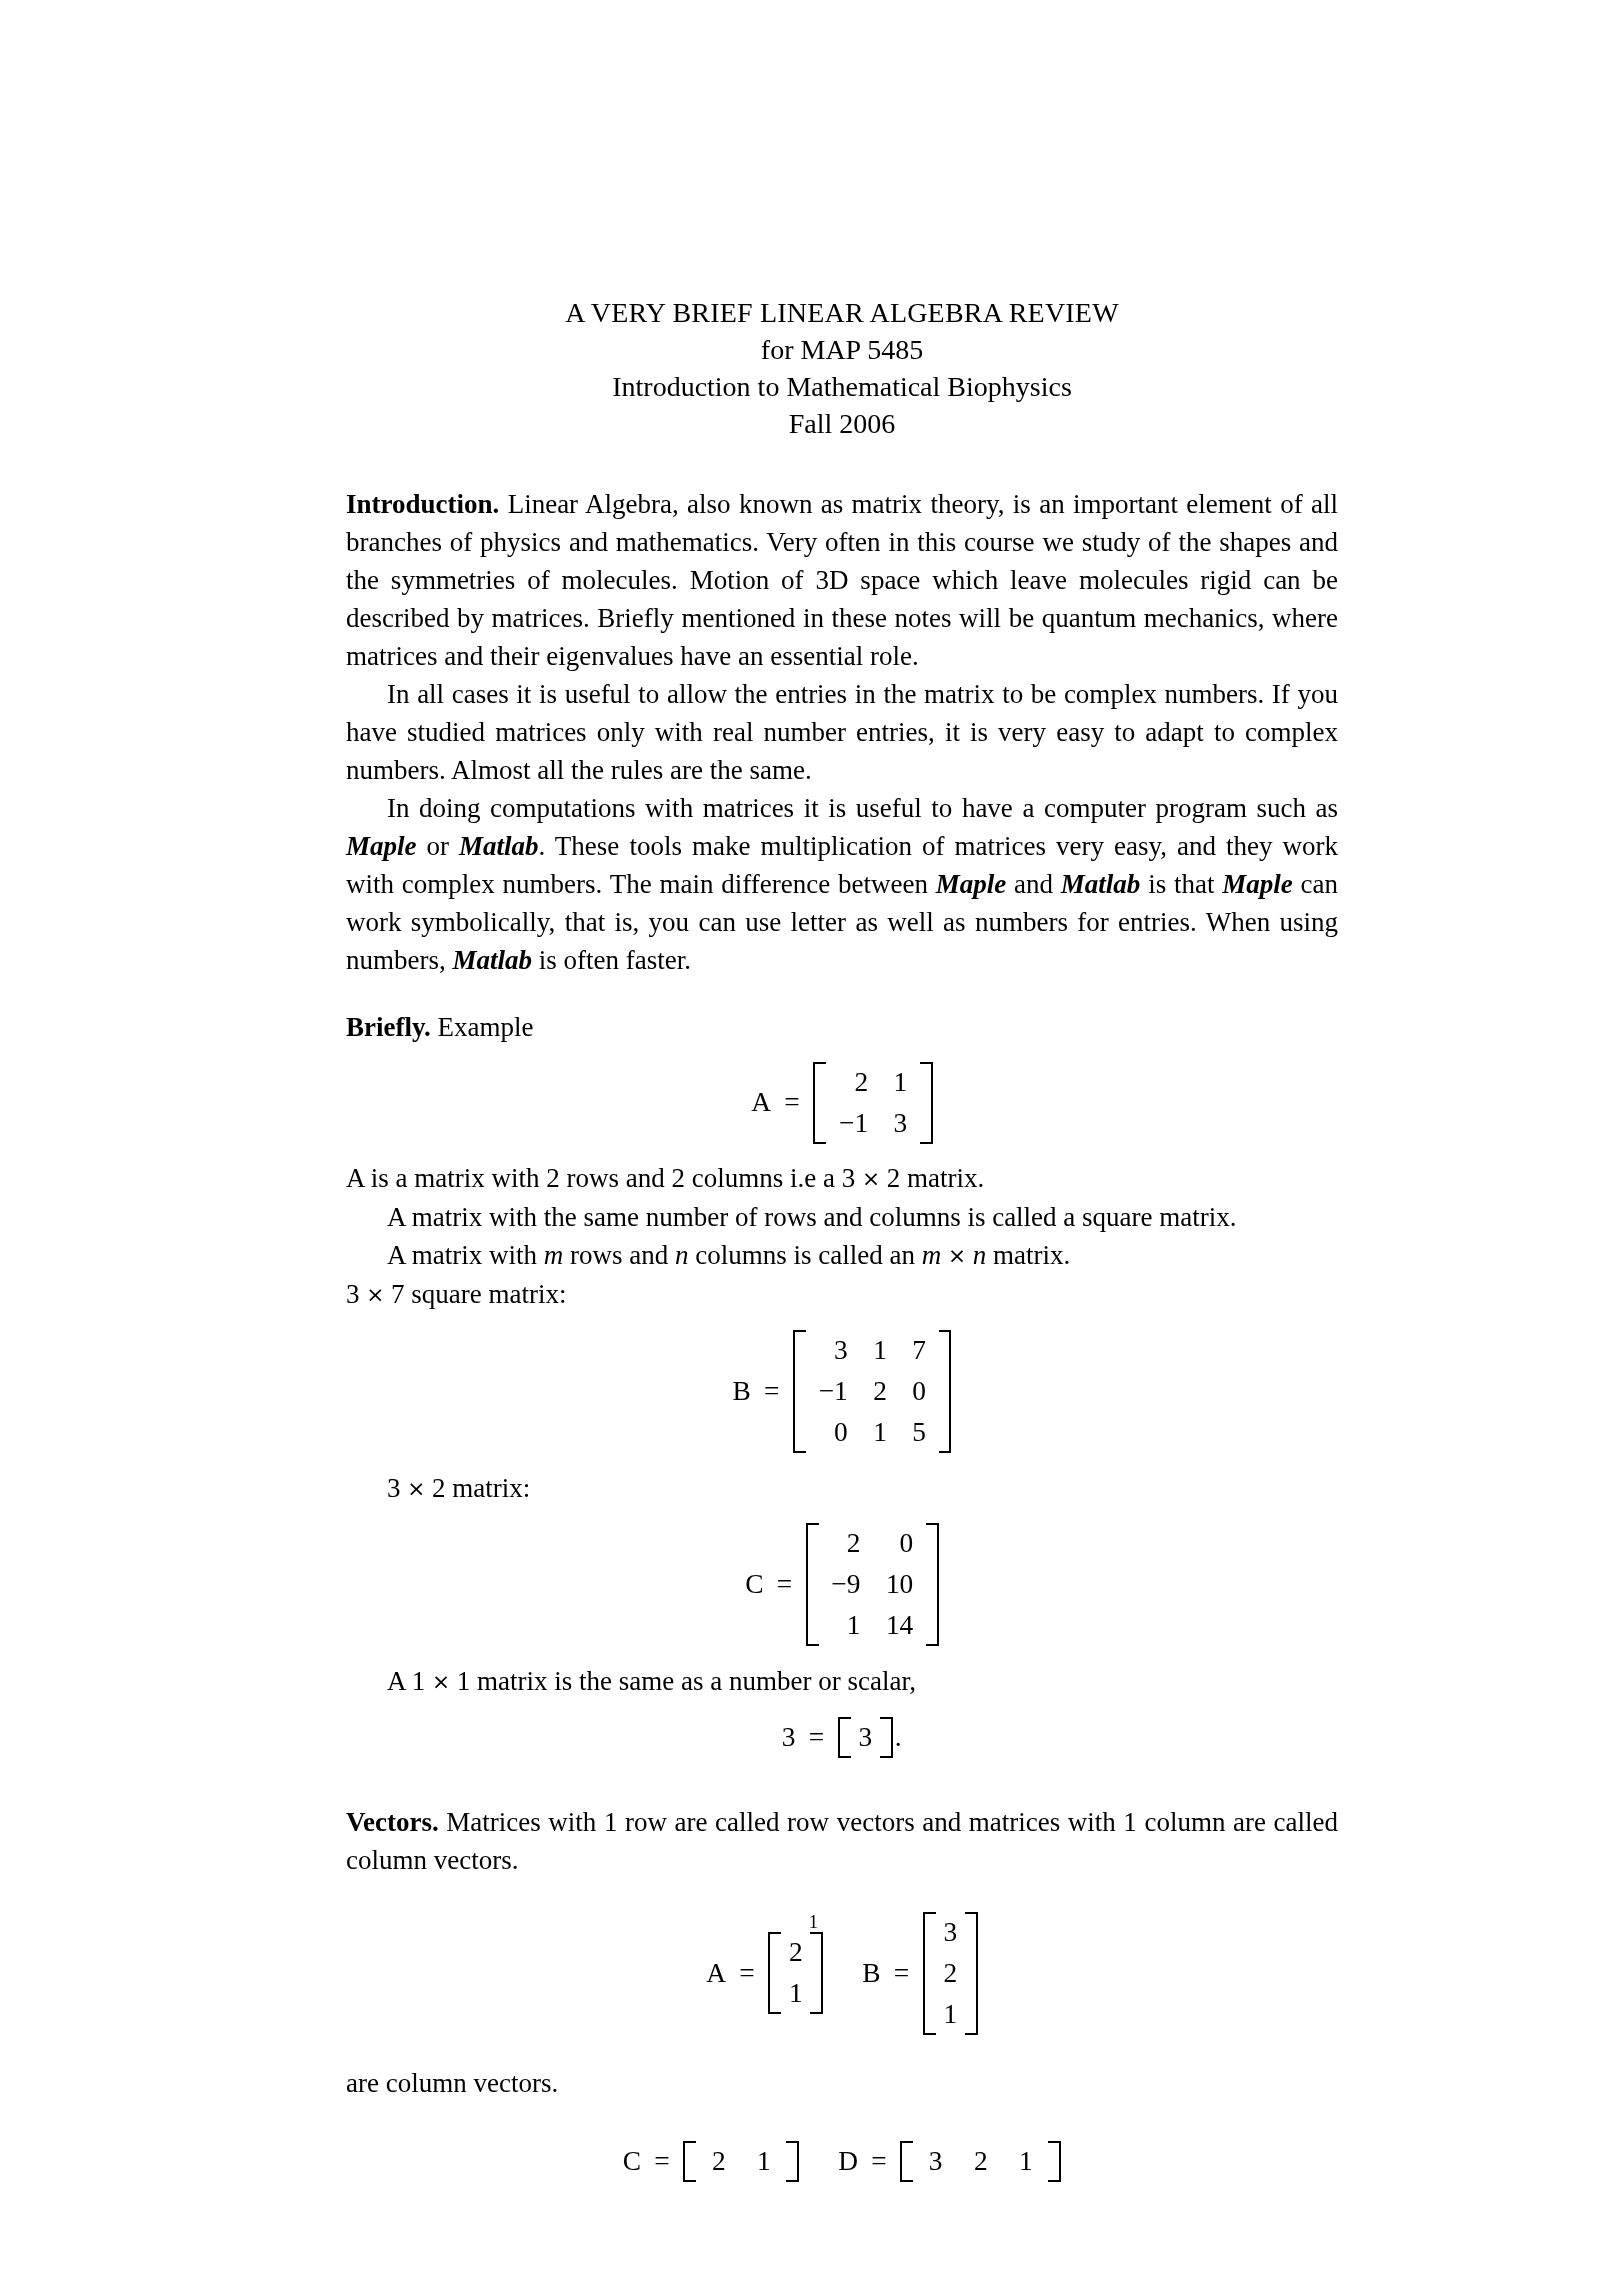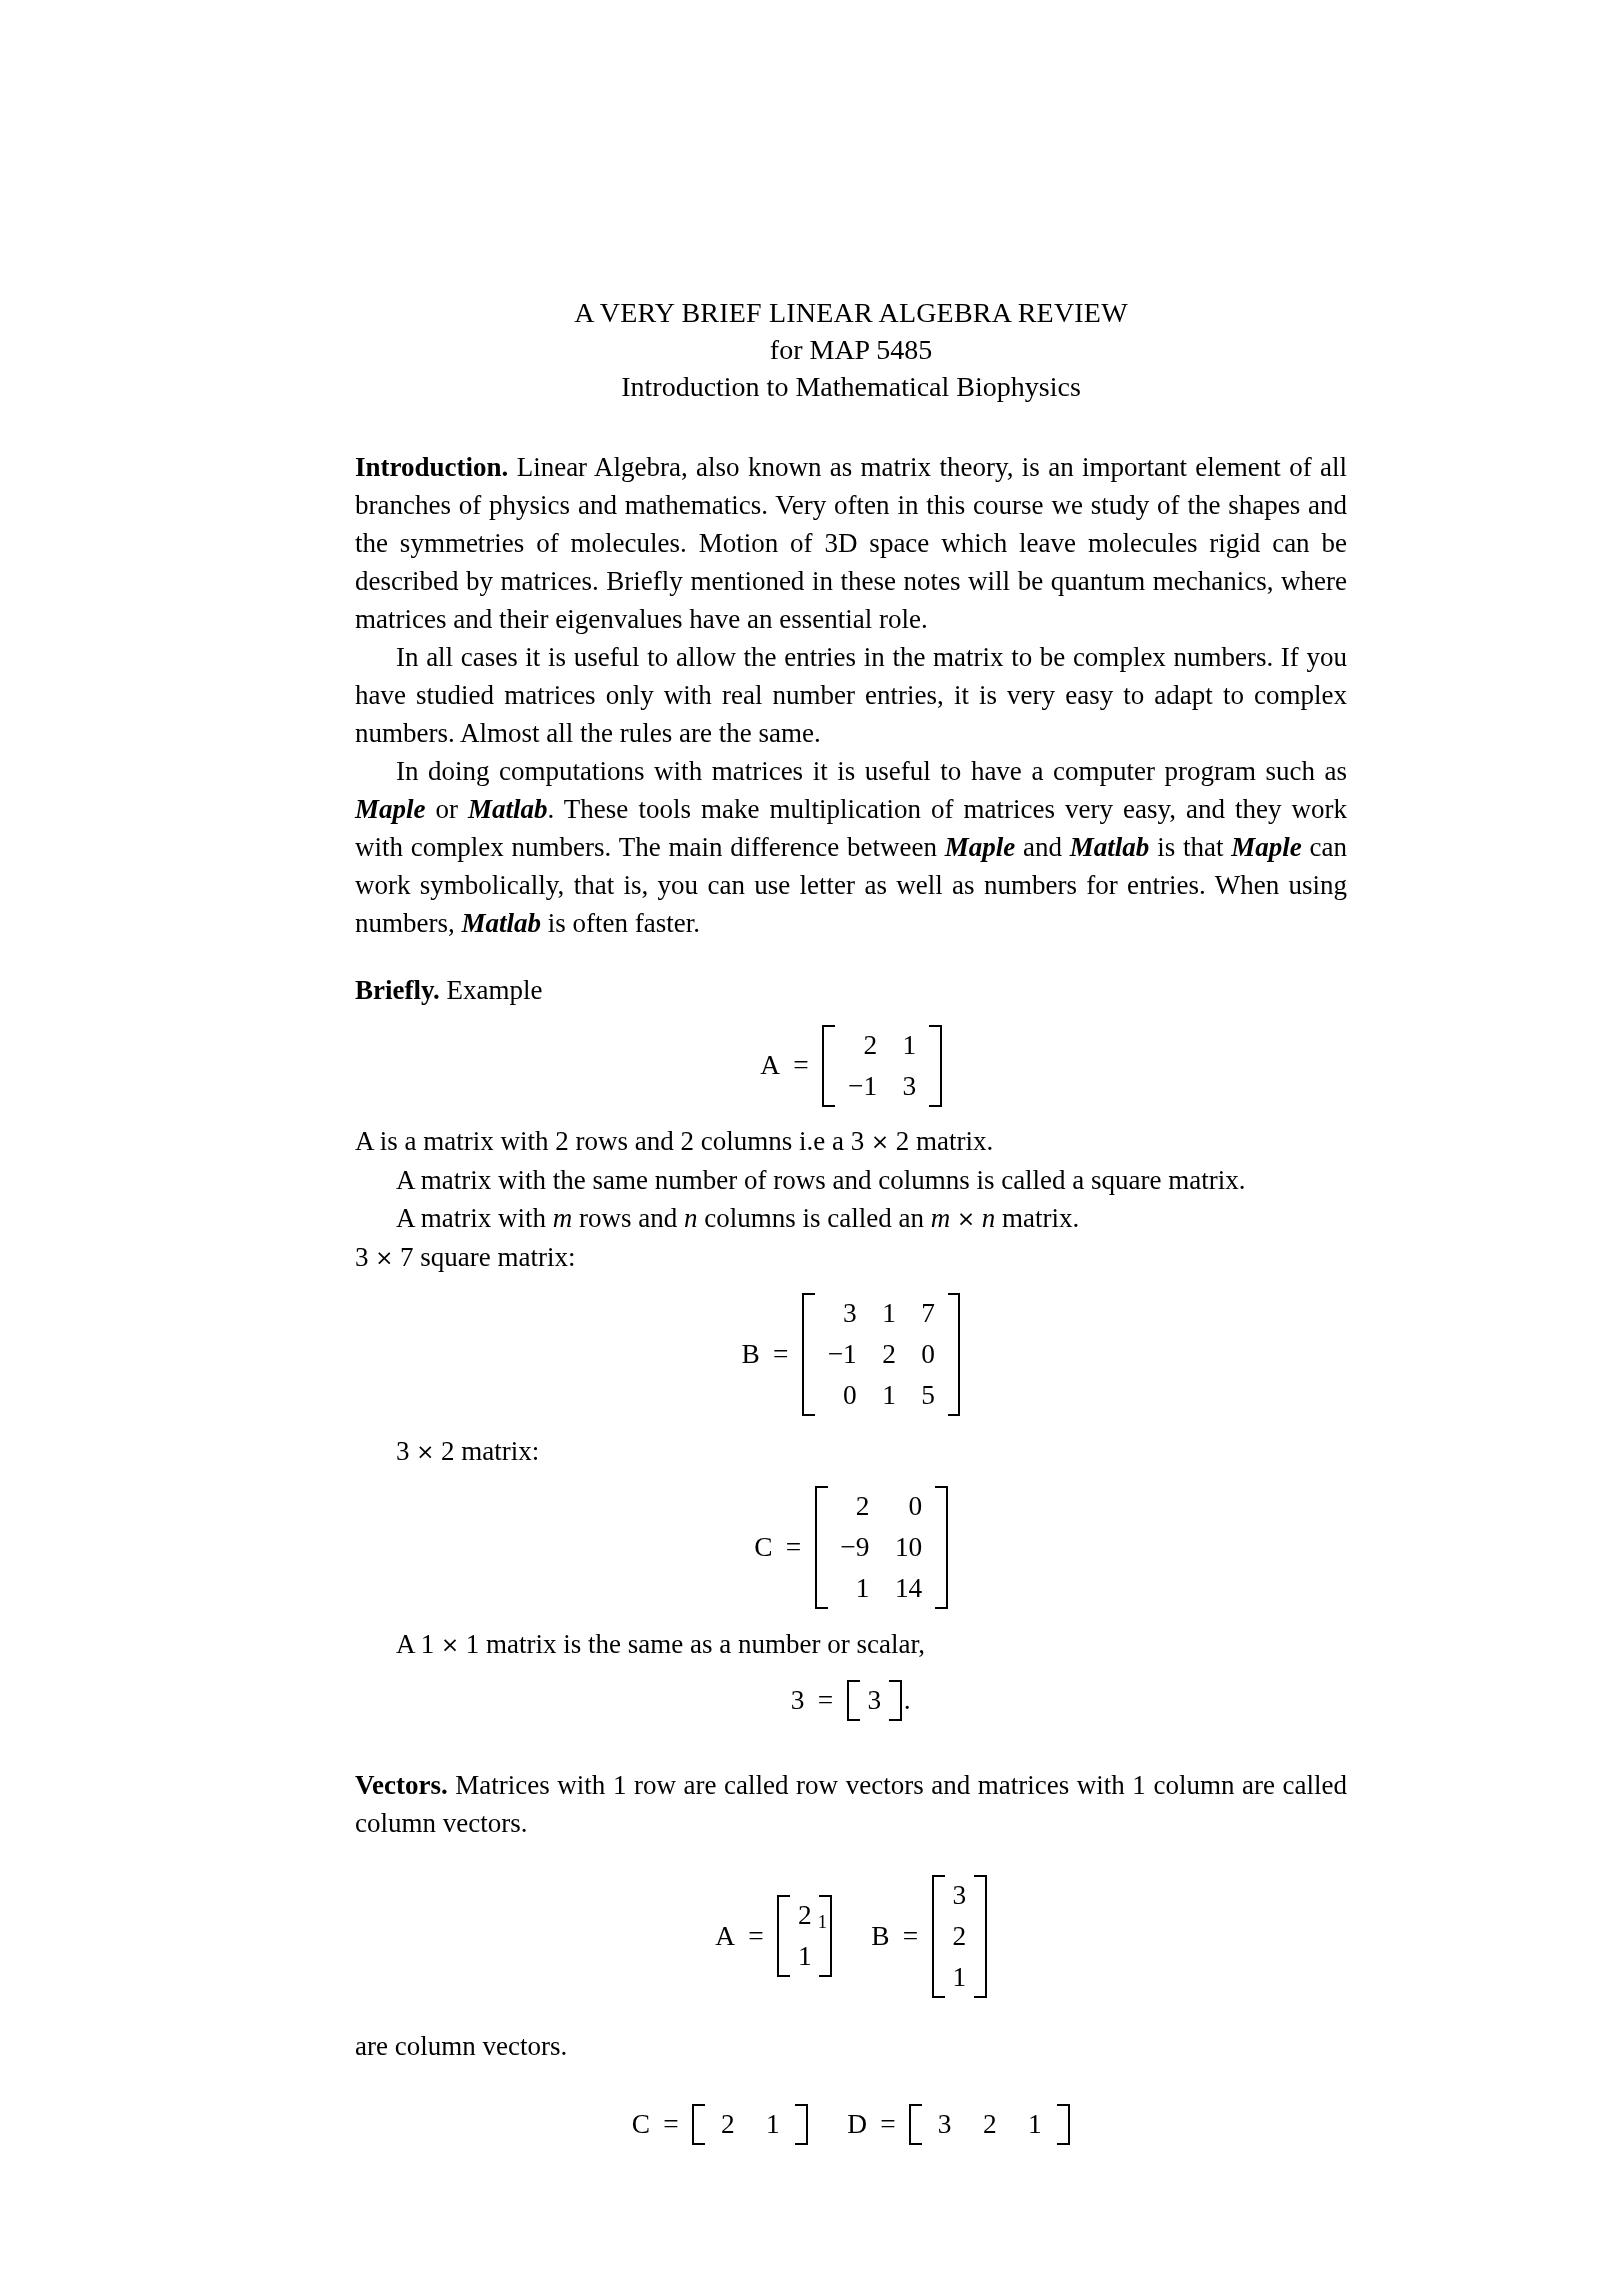--- a/index.html
+++ b/index.html
@@ -10,21 +10,21 @@
   body {
     width: 1621px;
     height: 2293px;
     position: relative;
     font-family: "Liberation Serif", "DejaVu Serif", serif;
     color: #000000;
     overflow: hidden;
   }
   .page {
     position: absolute;
-    left: 12px; top: 0;
+    left: 3px; top: 0;
     width: 1508px;
     height: 2293px;
     background: #ffffff;
   }
   .content {
     position: absolute;
     left: 343px;
     top: 294px;
     width: 992px;
   }
@@ -139,20 +139,21 @@
 </head>
 <body>
 
 <div class="page">
   <div class="content">
 
     <div class="title-block">
       <div class="title-main">A VERY BRIEF LINEAR ALGEBRA REVIEW</div>
       <div class="title-sub">for MAP 5485</div>
       <div class="title-sub">Introduction to Mathematical Biophysics</div>
+      <div class="title-sub">Fall 2006</div>
     </div>
 
     <p class="body"><span class="runin">Introduction.</span><span> Linear Algebra, also known as matrix theory, is an important element of all branches of physics and mathematics. Very often in this course we study of the shapes and the symmetries of molecules. Motion of 3D space which leave molecules rigid can be described by matrices. Briefly mentioned in these notes will be quantum mechanics, where matrices and their eigenvalues have an essential role.</span></p>
 
     <p class="body indent">In all cases it is useful to allow the entries in the matrix to be complex numbers. If you have studied matrices only with real number entries, it is very easy to adapt to complex numbers. Almost all the rules are the same.</p>
 
     <p class="body indent"><span>In doing computations with matrices it is useful to have a computer program such as </span><span class="it">Maple</span><span> or </span><span class="it">Matlab</span><span>. These tools make multiplication of matrices very easy, and they work with complex numbers. The main difference between </span><span class="it">Maple</span><span> and </span><span class="it">Matlab</span><span> is that </span><span class="it">Maple</span><span> can work symbolically, that is, you can use letter as well as numbers for entries. When using numbers, </span><span class="it">Matlab</span><span> is often faster.</span></p>
 
 
     <div class="sec-gap"></div>

